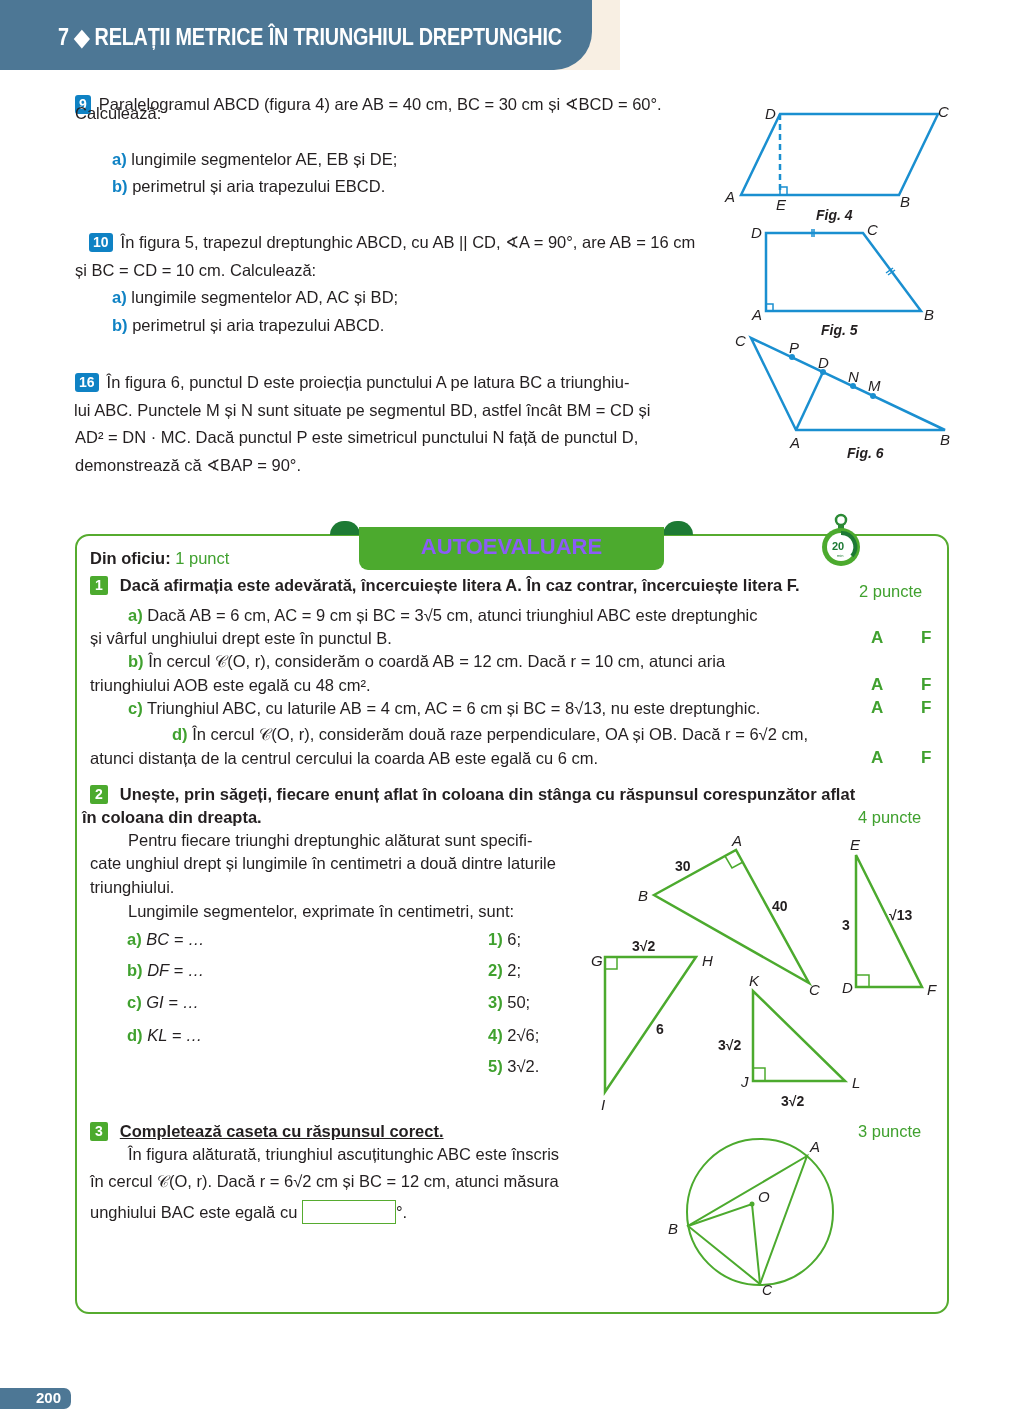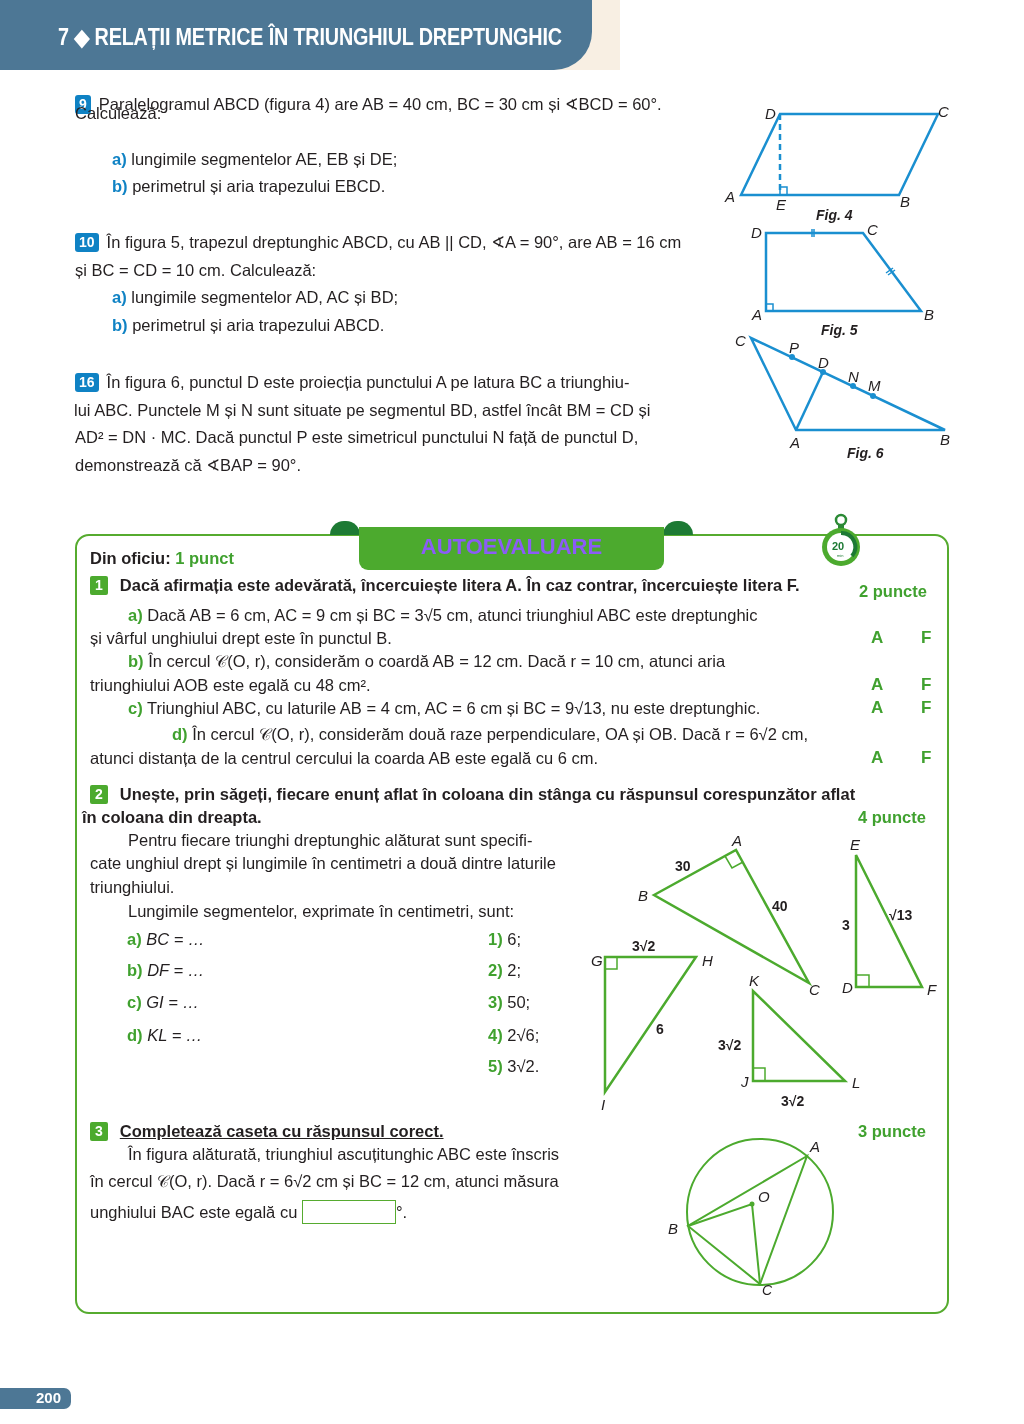--- a/index.html
+++ b/index.html
@@ -25,21 +25,21 @@
   
   #auto-box { position:absolute; left:75px; top:534px; width:874px; height:780px;
               border:2px solid #56ab2f; border-radius:14px; }
   #banner { position:absolute; left:359px; top:527px; width:305px; height:43px; background:#4caa2e;
             border-radius:0 0 9px 9px; }
   #banner-ear-l { position:absolute; left:330px; top:521px; width:30px; height:14px; background:#1d7a34; border-radius:15px 15px 0 0; }
   #banner-ear-r { position:absolute; left:663px; top:521px; width:30px; height:14px; background:#1d7a34; border-radius:15px 15px 0 0; }
   #banner-text { position:absolute; left:359px; top:534px; width:305px; text-align:center; color:#8b5cf6; font-size:22px; font-weight:bold; }
   .g-num { display:inline-block; background:#4caa2e; color:#fff; font-weight:bold; font-size:14px;
            padding:1px 5px; border-radius:2px; line-height:17px; margin-right:12px; vertical-align:1px; }
-  .pts { color:#40a12f; font-weight:bold; }
+  .pts { color:#40a12f; font-weight:normal; }
   .af { position:absolute; color:#40a12f; font-weight:bold; font-size:17px; }
   .bold { font-weight:bold; }
 
   #answer-box { display:inline-block; width:94px; height:24px; border:1.5px solid #56ab2f; vertical-align:-6px; background:#fff; }
 
   #page-tab { position:absolute; left:0; top:1388px; width:71px; height:21px; background:#4d7795; border-radius:0 7px 7px 0; }
   #page-num { position:absolute; left:36px; top:1389px; color:#fff; font-weight:bold; font-size:15px; }
 
   svg text { font-family:"Liberation Sans", sans-serif; font-style:italic; font-size:15px; fill:#231f20; }
   svg text.up { font-style:normal; }
@@ -55,21 +55,21 @@
   <span class="ex-num">9</span><span>Paralelogramul </span><span>ABCD (figura 4) are AB = 40 cm, BC = 30 cm și ∢BCD = 60°.</span>
 </div>
 <div class="line" style="left:75px; top:102px;">Calculează:</div>
 <div class="line" style="left:112px; top:148px;">
   <span class="blue-lbl">a)</span> <span>lungimile segmentelor AE, EB și DE;</span>
 </div>
 <div class="line" style="left:112px; top:175px;">
   <span class="blue-lbl">b)</span> <span>perimetrul și aria trapezului EBCD.</span>
 </div>
 
-<div class="line" style="left:75px; top:231px;">
+<div class="line" style="left:89px; top:231px;">
   <span class="ex-num">10</span><span>În figura 5, trapezul dreptunghic ABCD, cu AB || CD, ∢A = 90°, are AB = 16 cm</span>
 </div>
 <div class="line" style="left:75px; top:259px;">și BC = CD = 10 cm. Calculează:</div>
 <div class="line" style="left:112px; top:286px;">
   <span class="blue-lbl">a)</span> <span>lungimile segmentelor AD, AC și BD;</span>
 </div>
 <div class="line" style="left:112px; top:314px;">
   <span class="blue-lbl">b)</span> <span>perimetrul și aria trapezului ABCD.</span>
 </div>
 
@@ -154,21 +154,21 @@
 <div class="line" style="left:128px; top:604px;"><span class="green-lbl">a)</span> <span>Dacă AB = 6 cm, AC = 9 cm și BC = 3√5 cm, atunci triunghiul ABC este dreptunghic</span></div>
 <div class="line" style="left:90px; top:627px;">și vârful unghiului drept este în punctul B.</div>
 <div class="af" style="left:871px; top:628px;">A</div>
 <div class="af" style="left:921px; top:628px;">F</div>
 
 <div class="line" style="left:128px; top:650px;"><span class="green-lbl">b)</span> <span>În cercul 𝒞(O, r), considerăm o coardă AB = 12 cm. Dacă r = 10 cm, atunci aria</span></div>
 <div class="line" style="left:90px; top:674px;">triunghiului AOB este egală cu 48 cm².</div>
 <div class="af" style="left:871px; top:675px;">A</div>
 <div class="af" style="left:921px; top:675px;">F</div>
 
-<div class="line" style="left:128px; top:697px;"><span class="green-lbl">c)</span> <span>Triunghiul ABC, cu laturile AB = 4 cm, AC = 6 cm și BC = 9√13, nu este dreptunghic.</span></div>
+<div class="line" style="left:128px; top:697px;"><span class="green-lbl">c)</span> <span>Triunghiul ABC, cu laturile AB = 4 cm, AC = 6 cm și BC = 8√13, nu este dreptunghic.</span></div>
 <div class="af" style="left:871px; top:698px;">A</div>
 <div class="af" style="left:921px; top:698px;">F</div>
 
 <div class="line" style="left:128px; top:723px;margin-left:44px;"><span class="green-lbl">d)</span> <span>În cercul 𝒞(O, r), considerăm două raze perpendiculare, OA și OB. Dacă r = 6√2 cm,</span></div>
 <div class="line" style="left:90px; top:747px;">atunci distanța de la centrul cercului la coarda AB este egală cu 6 cm.</div>
 <div class="af" style="left:871px; top:748px;">A</div>
 <div class="af" style="left:921px; top:748px;">F</div>
 
 <div class="line bold" style="left:90px; top:783px;">
   <span class="g-num">2</span><span>Unește, prin săgeți, fiecare enunț aflat în coloana din stânga cu răspunsul corespunzător aflat</span>

